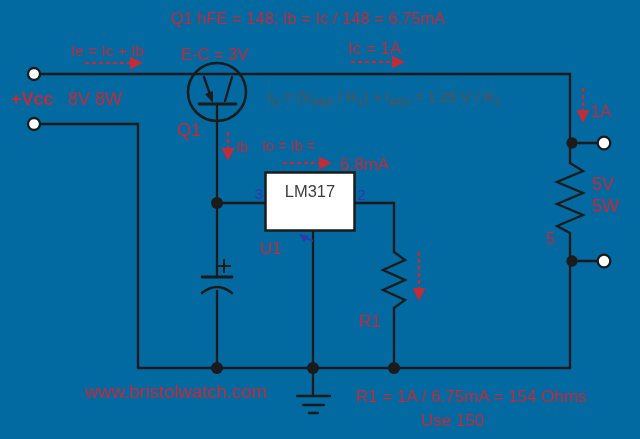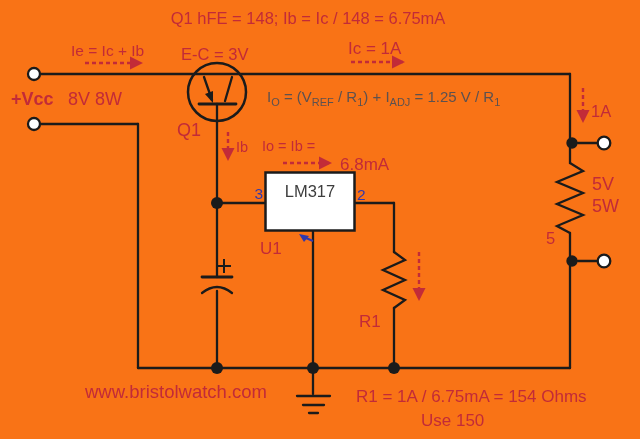--- a/index.html
+++ b/index.html
@@ -1,16 +1,16 @@
 <!DOCTYPE html>
 <html><head>
 <meta charset="utf-8">
 <style>
   html,body{margin:0;padding:0;background:#ffffff;}
-  .canvas{position:relative;width:640px;height:439px;background:#f97316;overflow:hidden;
+  .canvas{position:relative;width:640px;height:439px;background:#0369a1;overflow:hidden;
           font-family:"Liberation Sans", sans-serif;}
   svg{display:block;}
   text{font-family:"Liberation Sans", sans-serif;}
   .red{fill:#c22b38;}
   .blue{fill:#3038ae;}
   .dark{fill:#3d3d3d;}
   .formula{fill:#5c5150;font-size:15px;}
   .formula .sub{font-size:11px;}
   .wire{stroke:#1b1b1b;stroke-width:2.3;fill:none;stroke-linecap:round;}
   .wire-thick{stroke:#1b1b1b;stroke-width:2.8;fill:none;stroke-linecap:round;}

